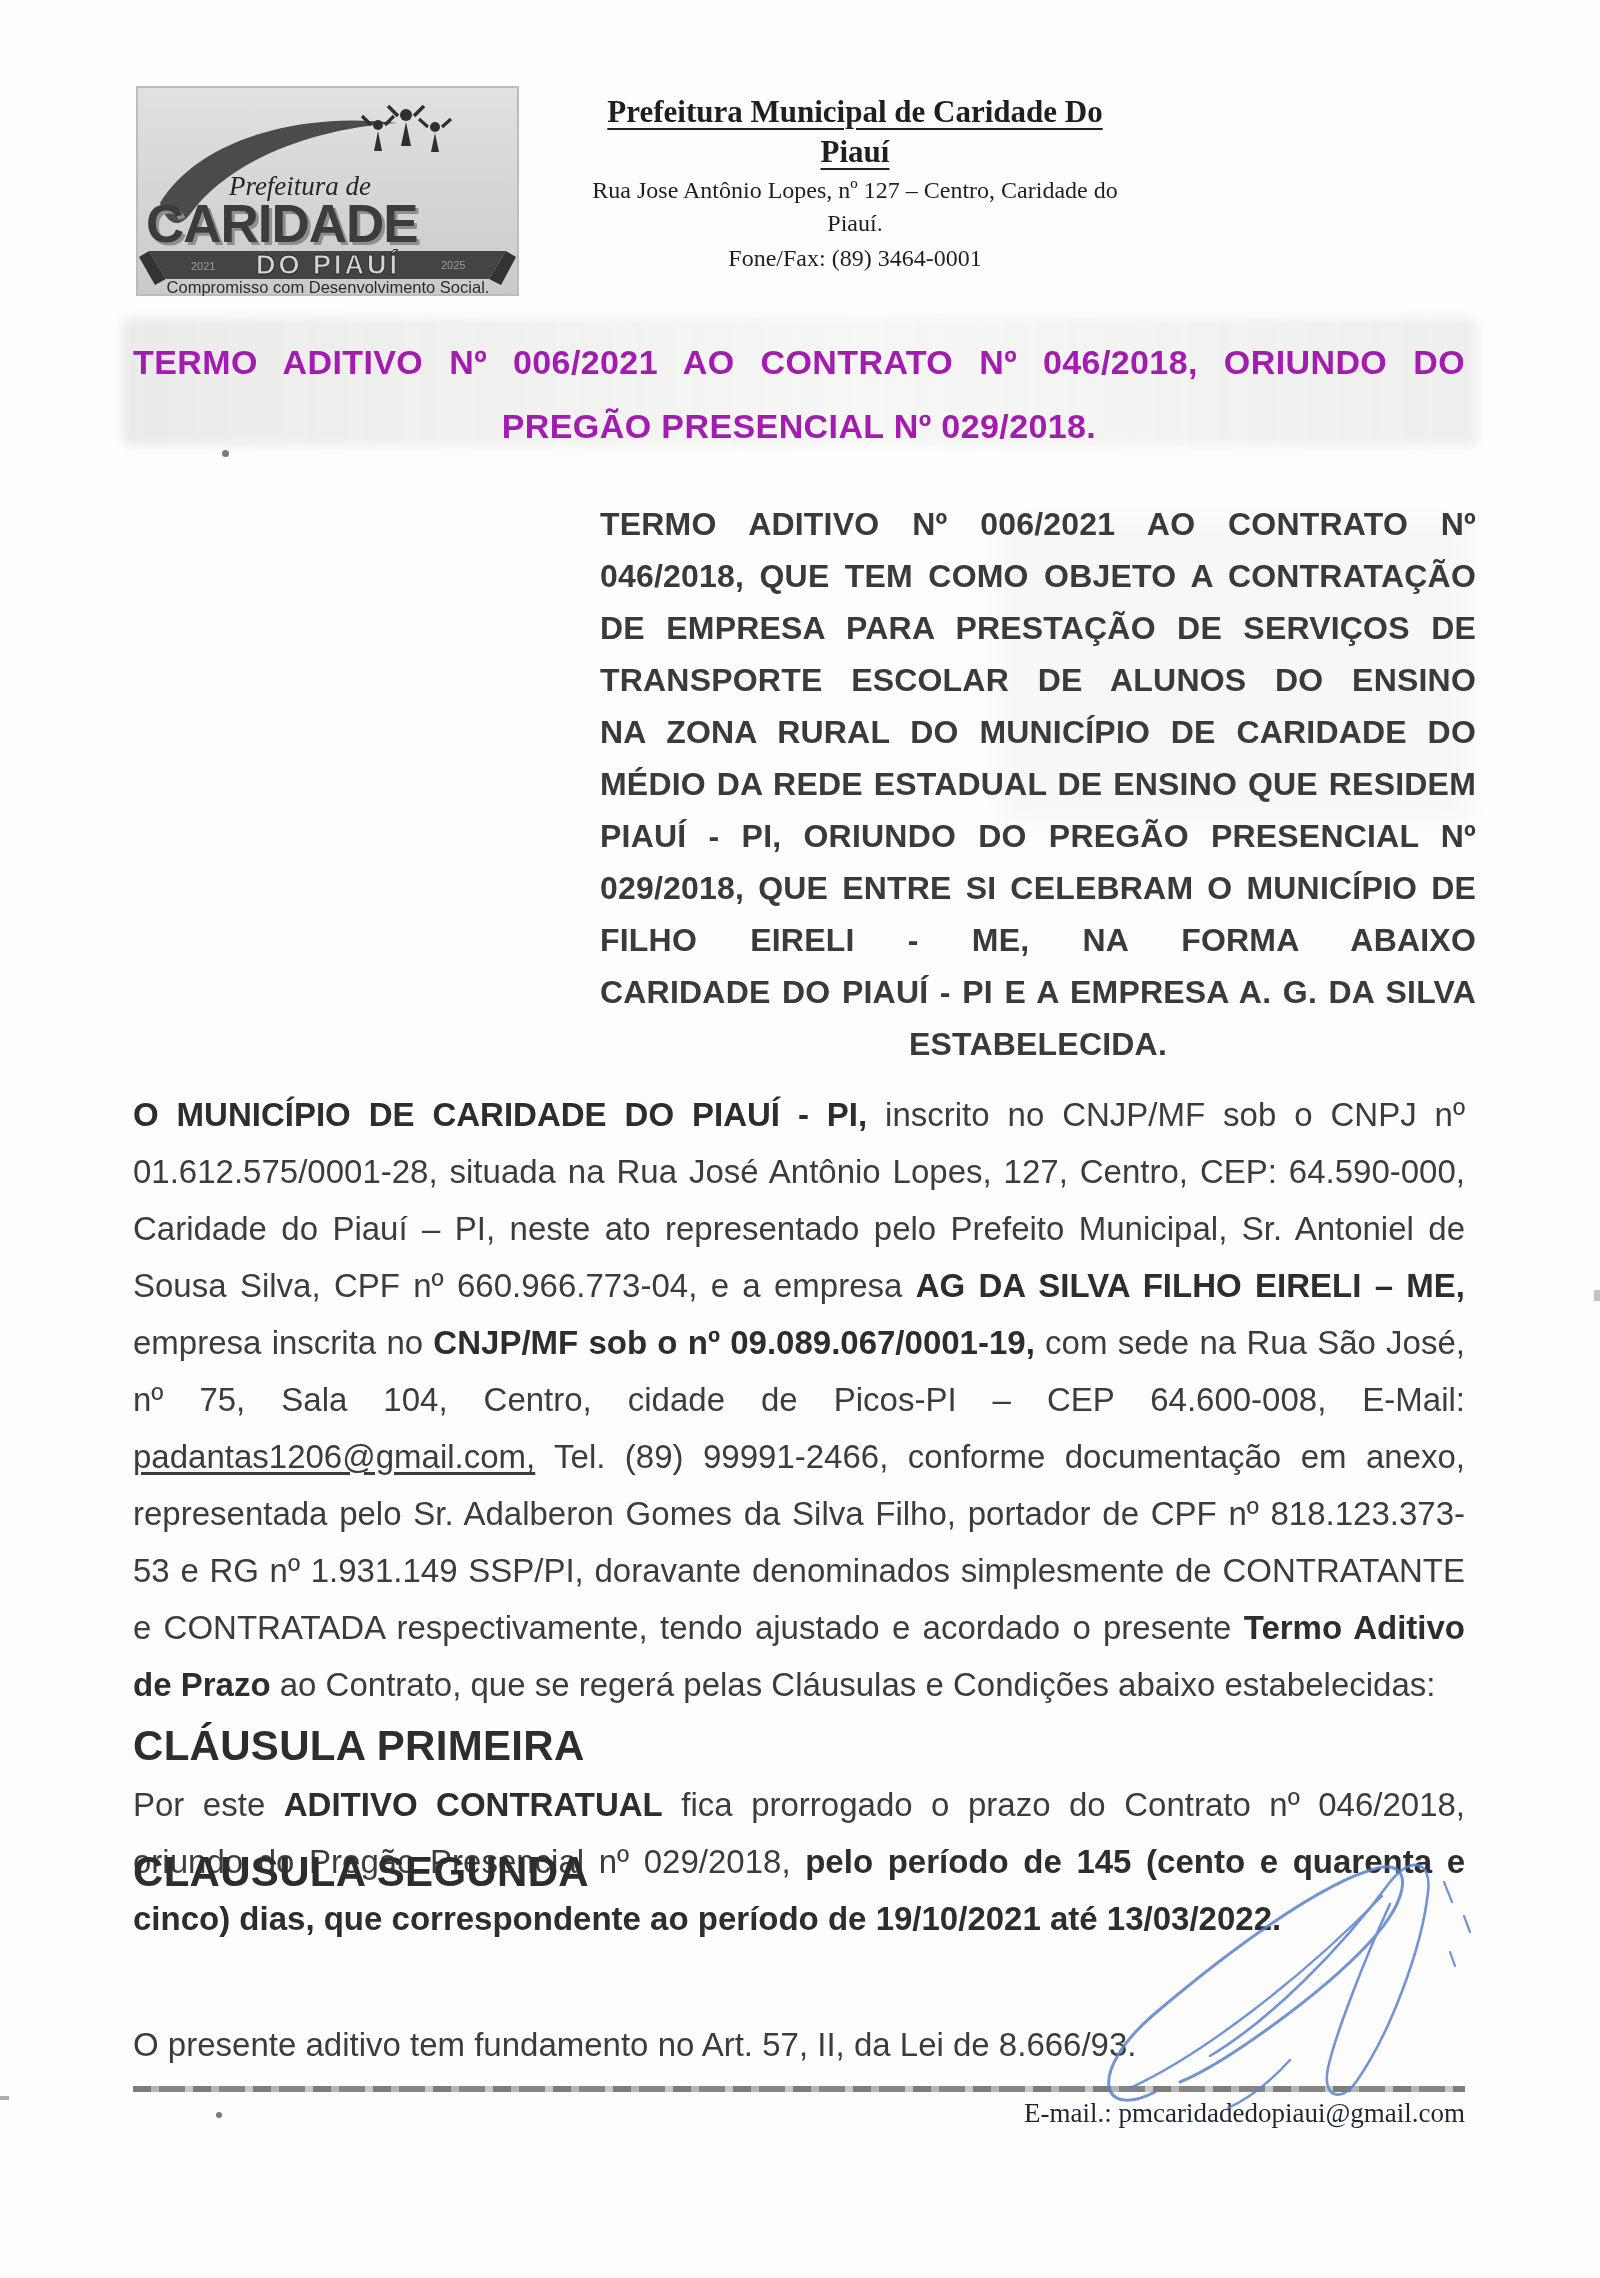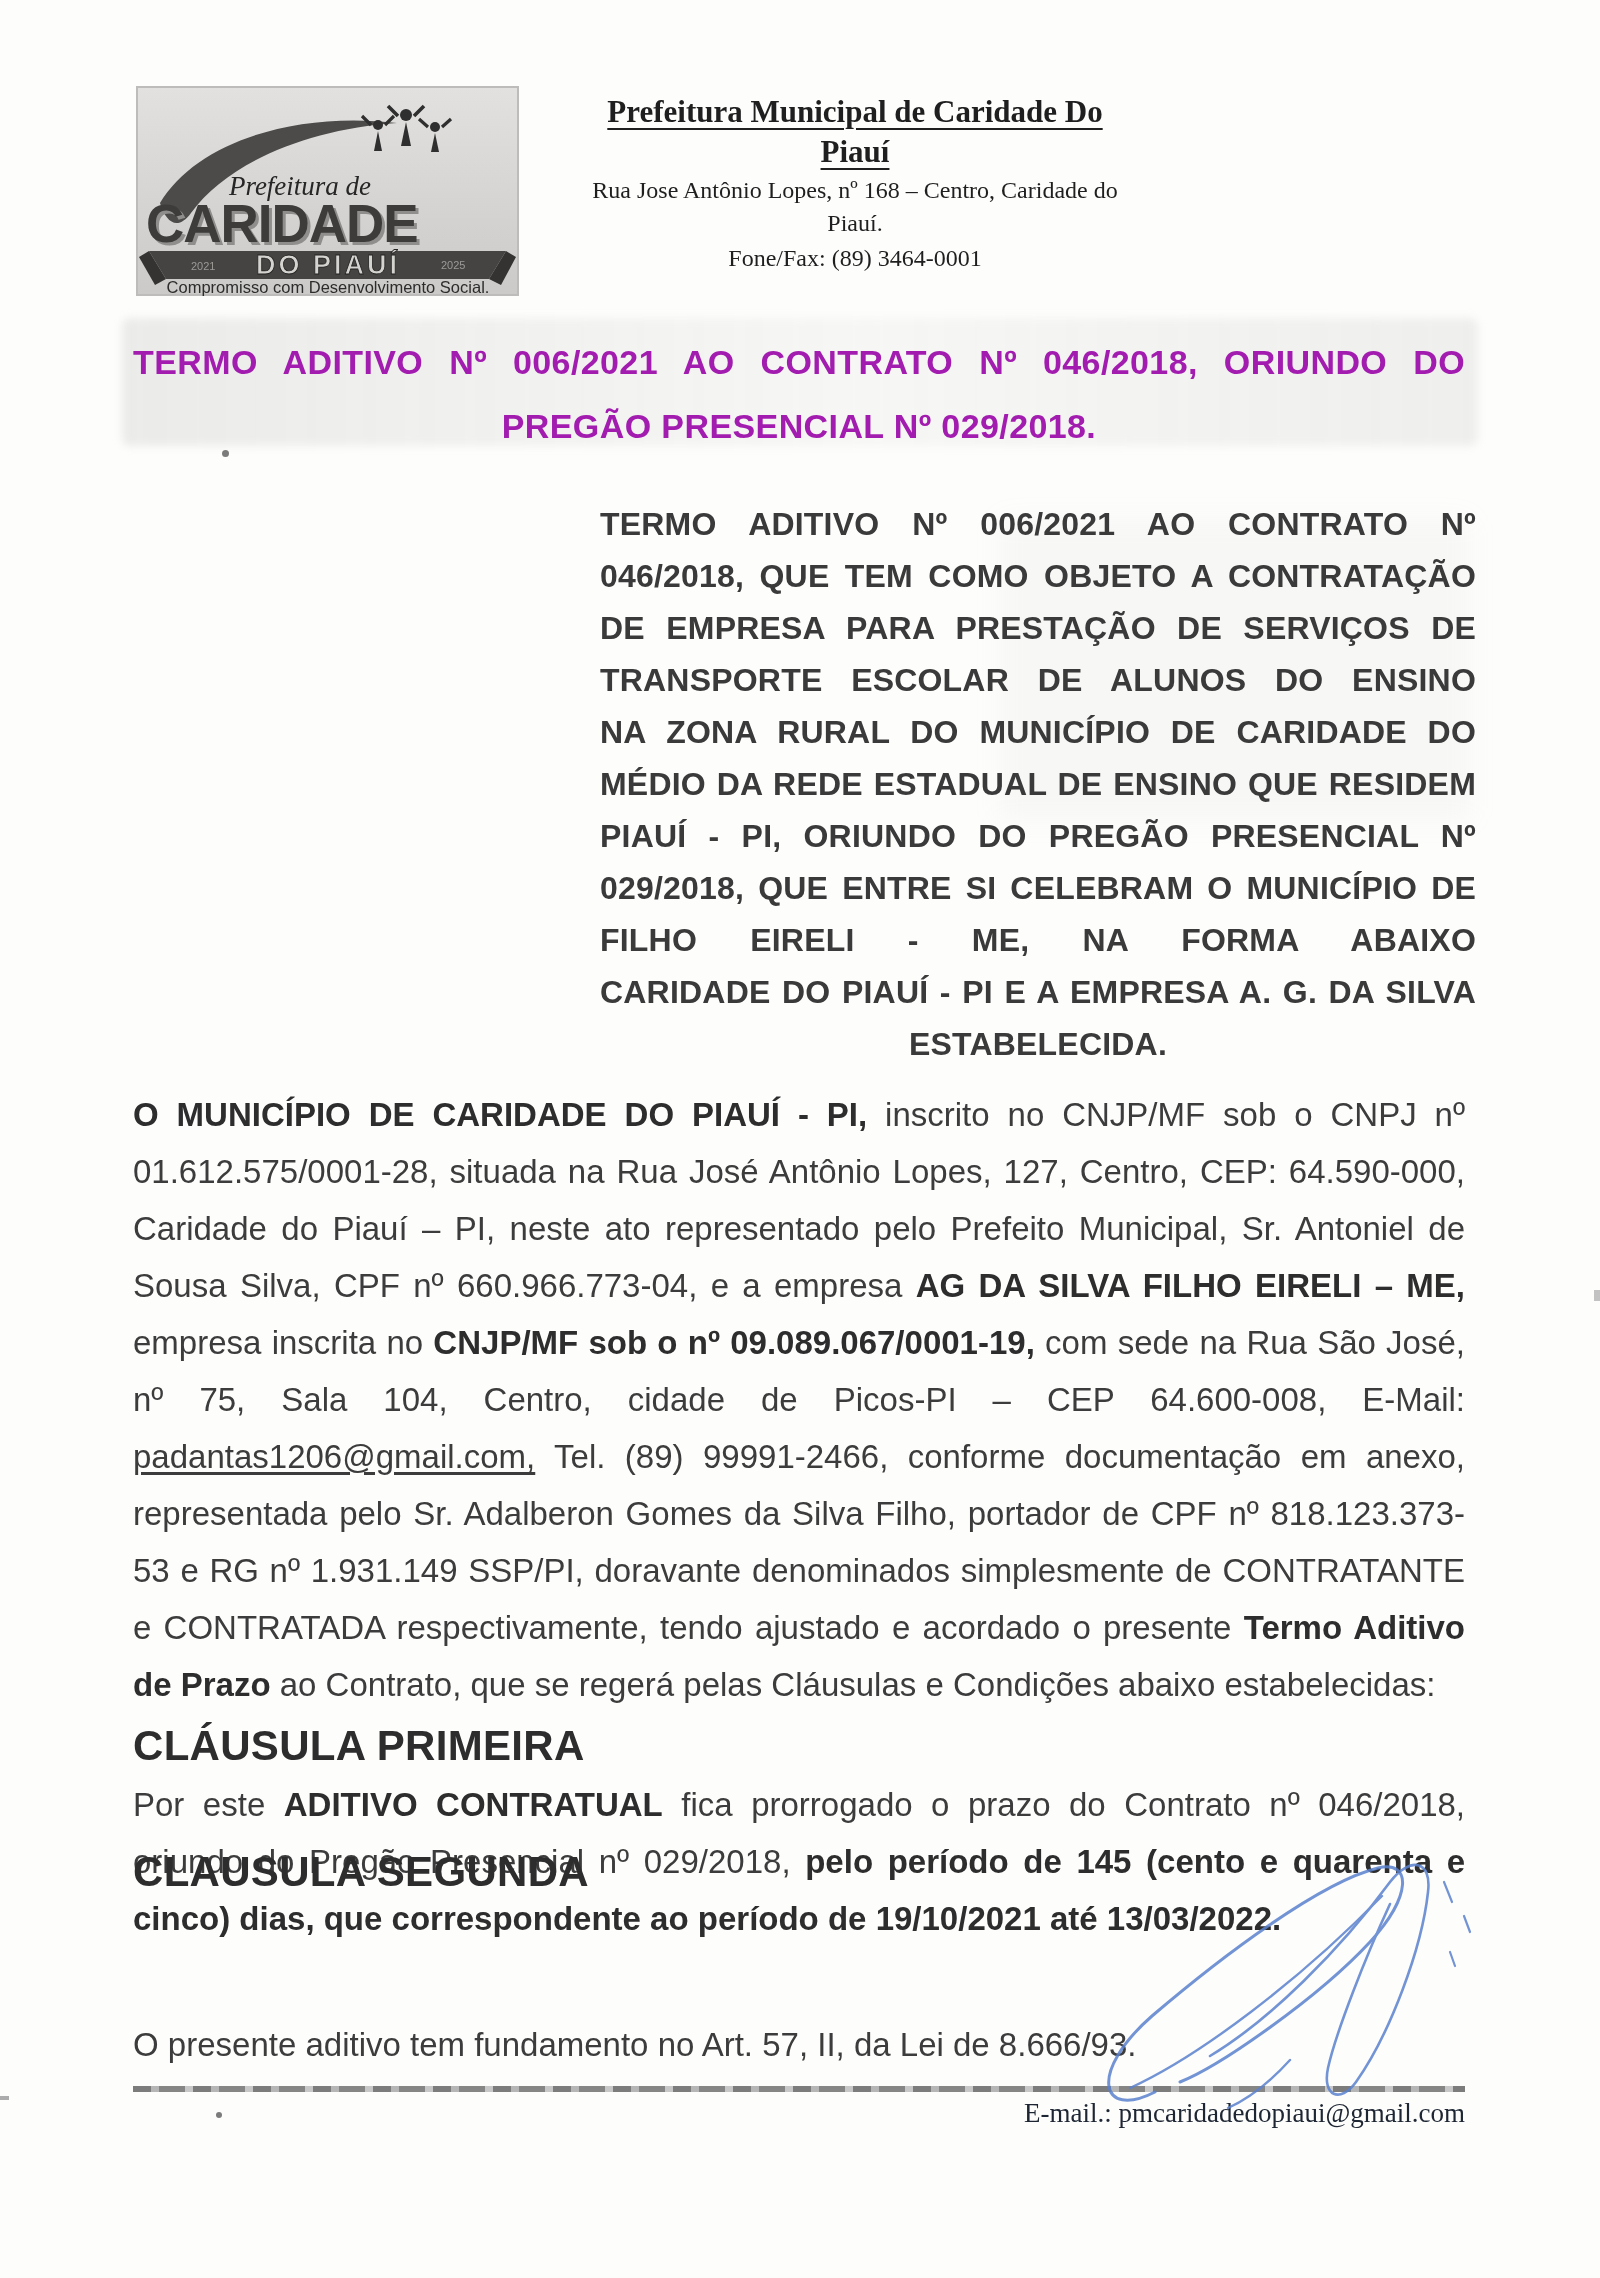--- a/index.html
+++ b/index.html
@@ -119,21 +119,21 @@
       <polygon points="371,166 354,194 366,200 381,172" fill="#343331"></polygon>
       <text x="56" y="185" font-family="Liberation Sans, sans-serif" font-size="11" fill="#9b9a97">2021</text>
       <text x="306" y="184" font-family="Liberation Sans, sans-serif" font-size="11" fill="#9b9a97">2025</text>
       <text x="193" y="189" text-anchor="middle" font-family="Liberation Sans, sans-serif" font-weight="bold" font-size="27" fill="#d4d3d0" stroke="#232322" stroke-width="0.8" style="letter-spacing:3px">DO PIAUÍ</text>
       <text x="193" y="208" text-anchor="middle" font-family="Liberation Sans, sans-serif" font-size="16.5" fill="#2c2c2c">Compromisso com Desenvolvimento Social.</text>
     </svg>
   </div>
 
   <div class="lh-text">
     <div class="lh-title">Prefeitura Municipal de Caridade Do Piauí</div>
-    <div class="lh-line">Rua Jose Antônio Lopes, nº 168 – Centro, Caridade do Piauí.</div>
+    <div class="lh-line">Rua Jose Antônio Lopes, nº 127 – Centro, Caridade do Piauí.</div>
     <div class="lh-line">Fone/Fax: (89) 3464-0001</div>
   </div>
 
   <div class="doc-title">
       <div class="jl">TERMO ADITIVO Nº 006/2021 AO CONTRATO Nº 046/2018, ORIUNDO DO</div>
       <div class="jl-last">PREGÃO PRESENCIAL Nº 029/2018.</div>
     </div>
 
   <div class="preamble">
       <div class="jl">TERMO ADITIVO Nº 006/2021 AO CONTRATO Nº</div>

